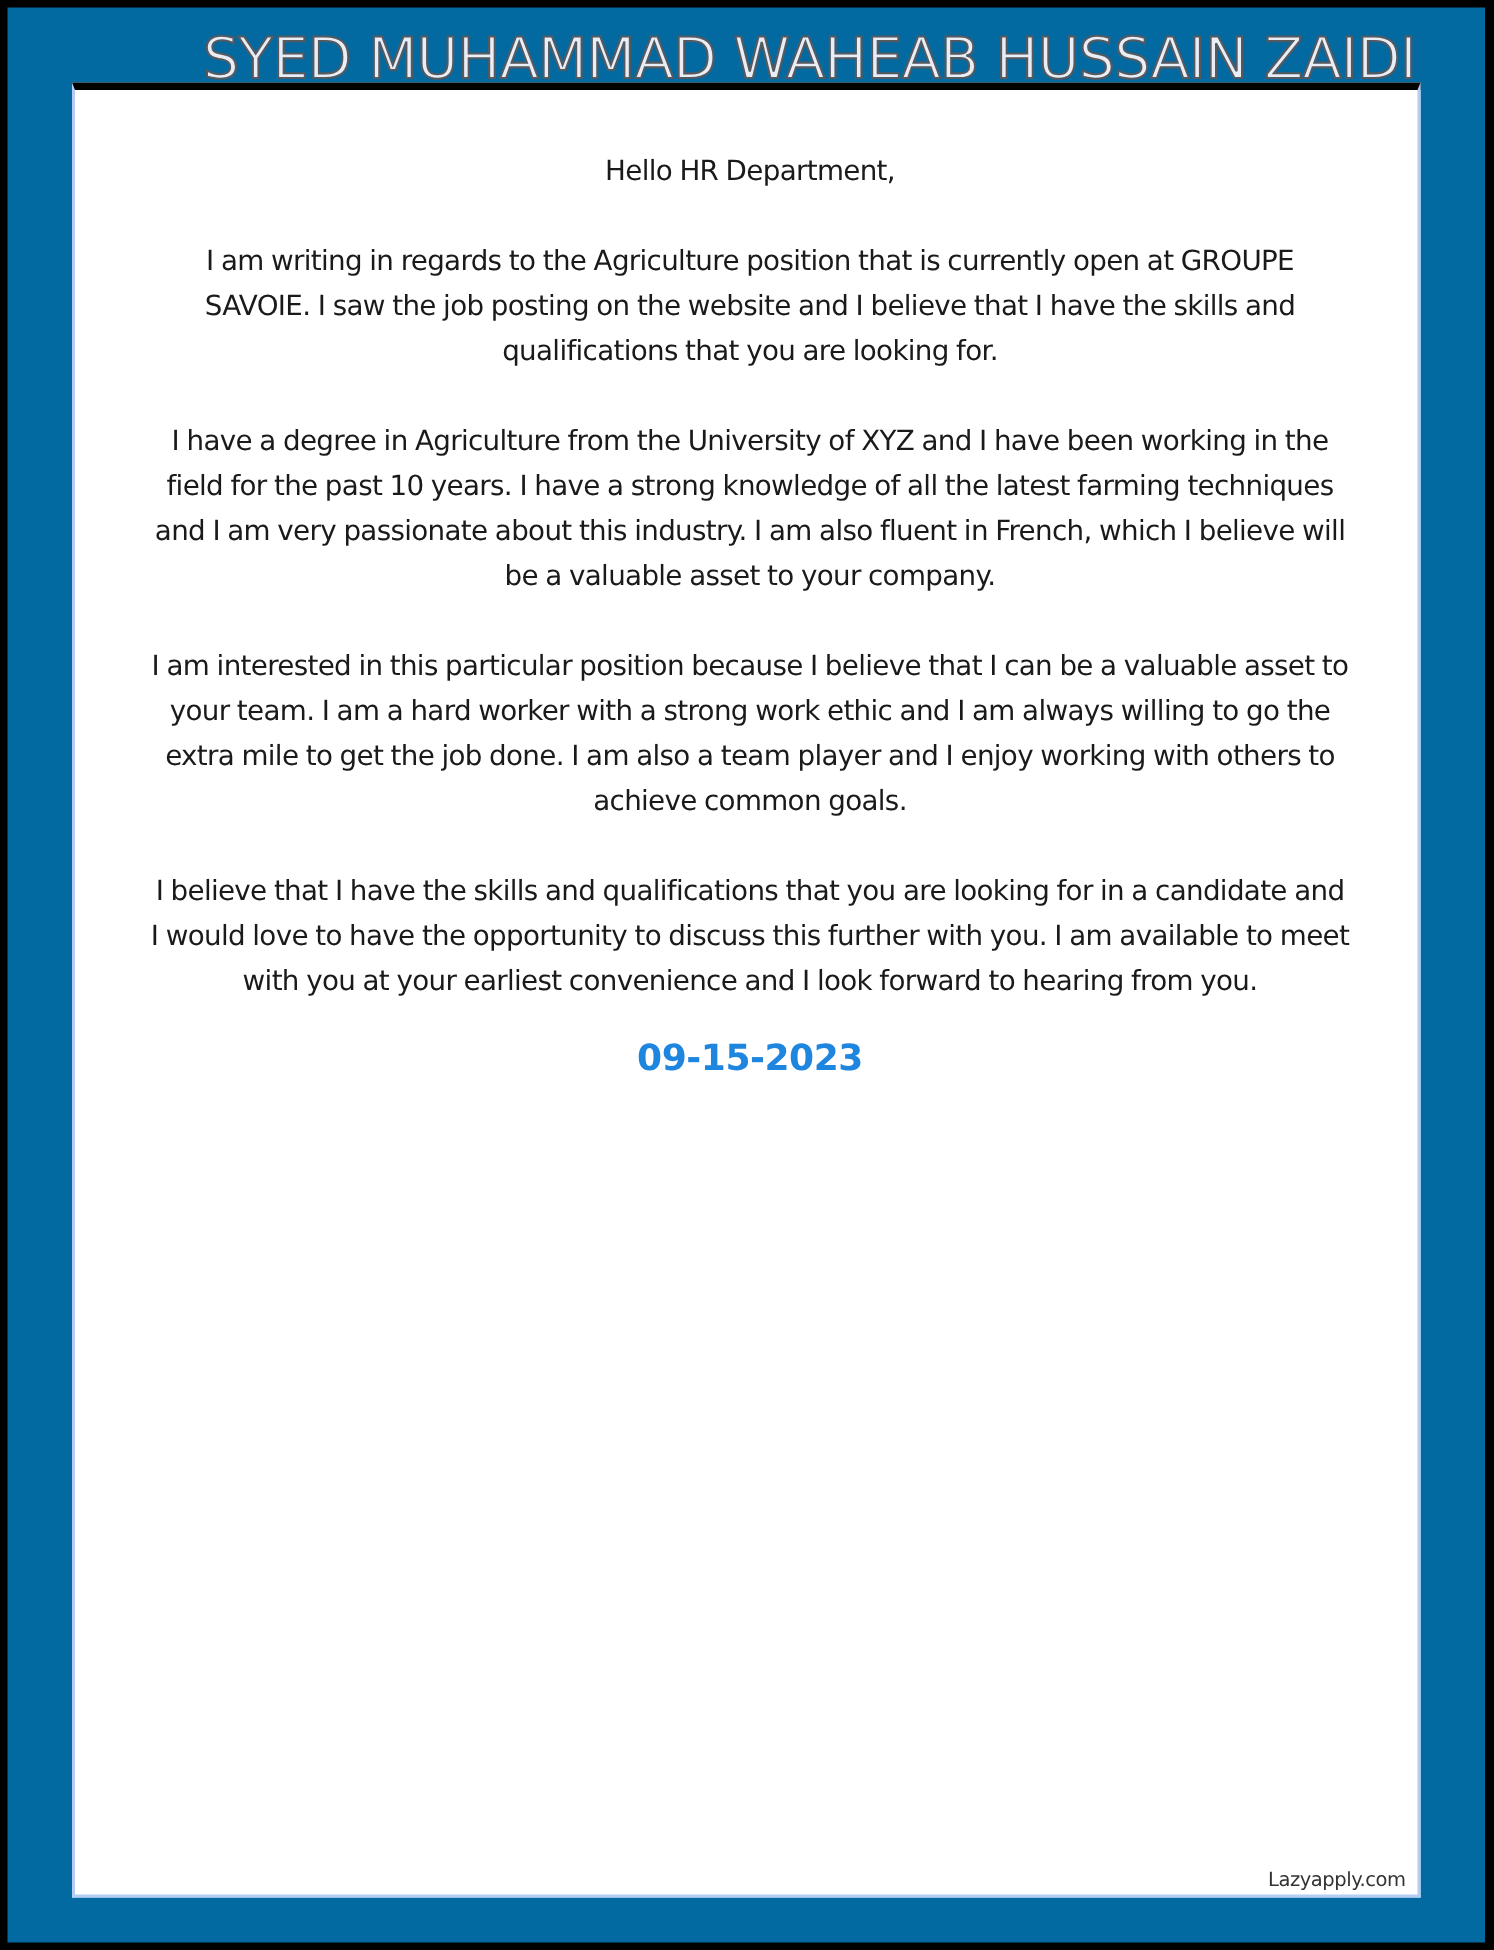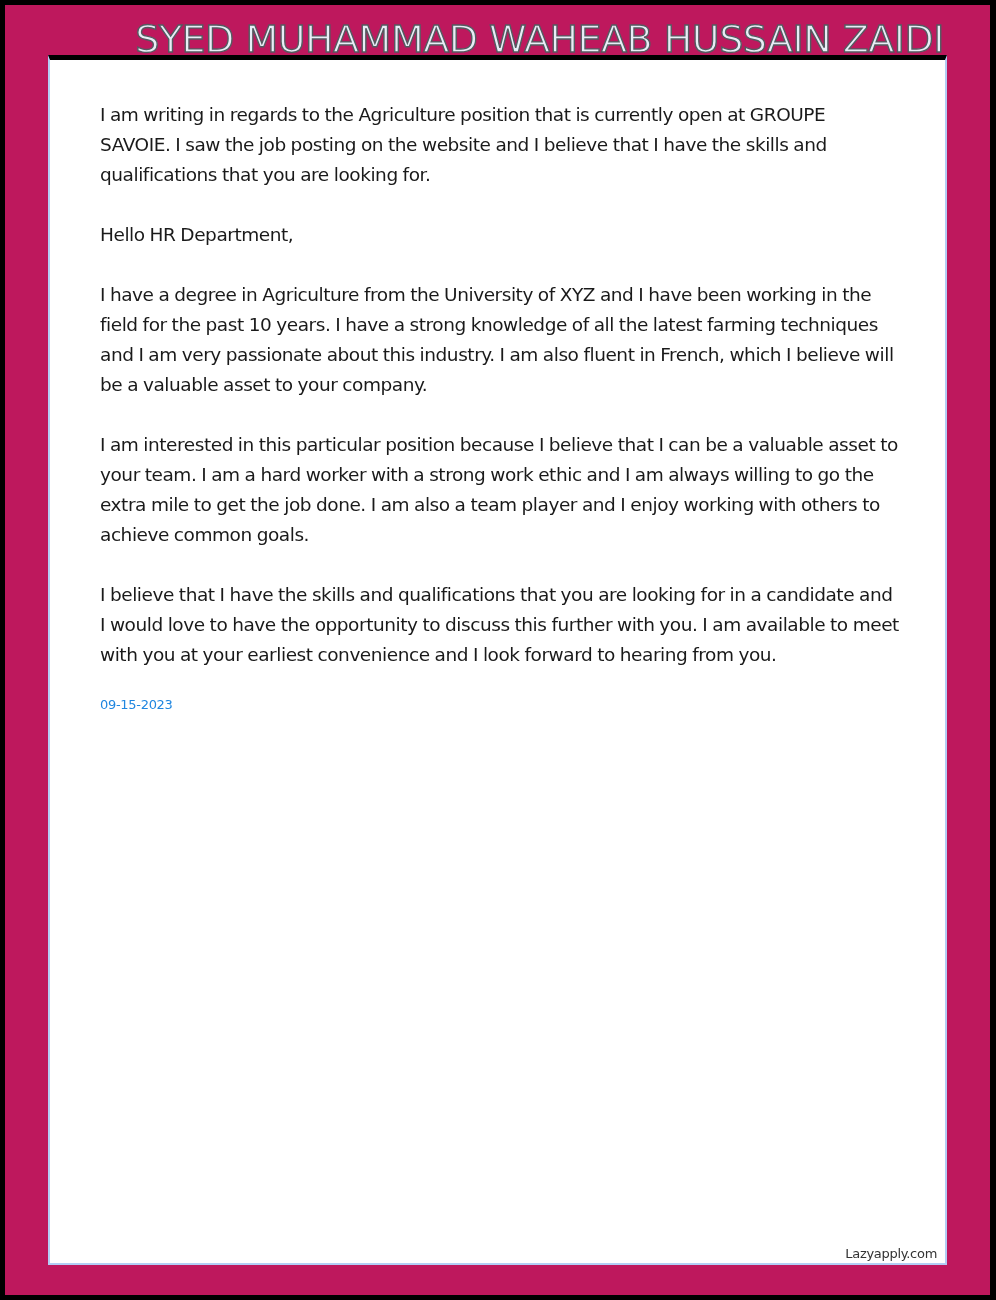--- a/index.html
+++ b/index.html
@@ -13,21 +13,22 @@
       position: relative;
       overflow: hidden;
       font-family: "DejaVu Sans", sans-serif;
     }
     .frame {
       position: absolute;
       left: 5px;
       top: 5px;
       width: 985px;
       height: 1290px;
-      background: #be185d;
+      background: #0369a1;
+      text-align: center;
     }
     .name-title {
       position: absolute;
       right: 46px;
       top: 12px;
       margin: 0;
       font-family: "DejaVu Sans", sans-serif;
       font-size: 38px;
       font-weight: normal;
       letter-spacing: -0.5px;
@@ -63,45 +64,46 @@
     }
     .letter p {
       margin: 0 0 30px 0;
     }
     .letter p.last {
       margin-bottom: 20px;
     }
     .date {
       display: block;
       color: #1f86e0;
-      font-size: 13px;
+      font-size: 24px;
       line-height: 30px;
       letter-spacing: -0.3px;
+      font-weight: bold;
     }
     .footer-brand {
       position: absolute;
       right: 8px;
       bottom: 2px;
       font-family: "DejaVu Sans", sans-serif;
       font-size: 13px;
       color: #333333;
       letter-spacing: -0.3px;
       margin-left: 48px;
     }
   </style>
 </head>
 <body>
 
 <div class="frame">
   <h1 class="name-title">SYED MUHAMMAD WAHEAB HUSSAIN ZAIDI</h1>
 
   <div class="card">
     <div class="letter">
+      <p>Hello HR Department,</p>
       <p>I am writing in regards to the Agriculture position that is currently open at GROUPE SAVOIE. I saw the job posting on the website and I believe that I have the skills and qualifications that you are looking for.</p>
-      <p>Hello HR Department,</p>
       <p>I have a degree in Agriculture from the University of XYZ and I have been working in the field for the past 10 years. I have a strong knowledge of all the latest farming techniques and I am very passionate about this industry. I am also fluent in French, which I believe will be a valuable asset to your company.</p>
       <p>I am interested in this particular position because I believe that I can be a valuable asset to your team. I am a hard worker with a strong work ethic and I am always willing to go the extra mile to get the job done. I am also a team player and I enjoy working with others to achieve common goals.</p>
       <p class="last">I believe that I have the skills and qualifications that you are looking for in a candidate and I would love to have the opportunity to discuss this further with you. I am available to meet with you at your earliest convenience and I look forward to hearing from you.</p>
       <span class="date">09-15-2023</span>
     </div>
     <div class="footer-brand">Lazyapply.com</div>
   </div>
 </div>
 
 </body></html>

